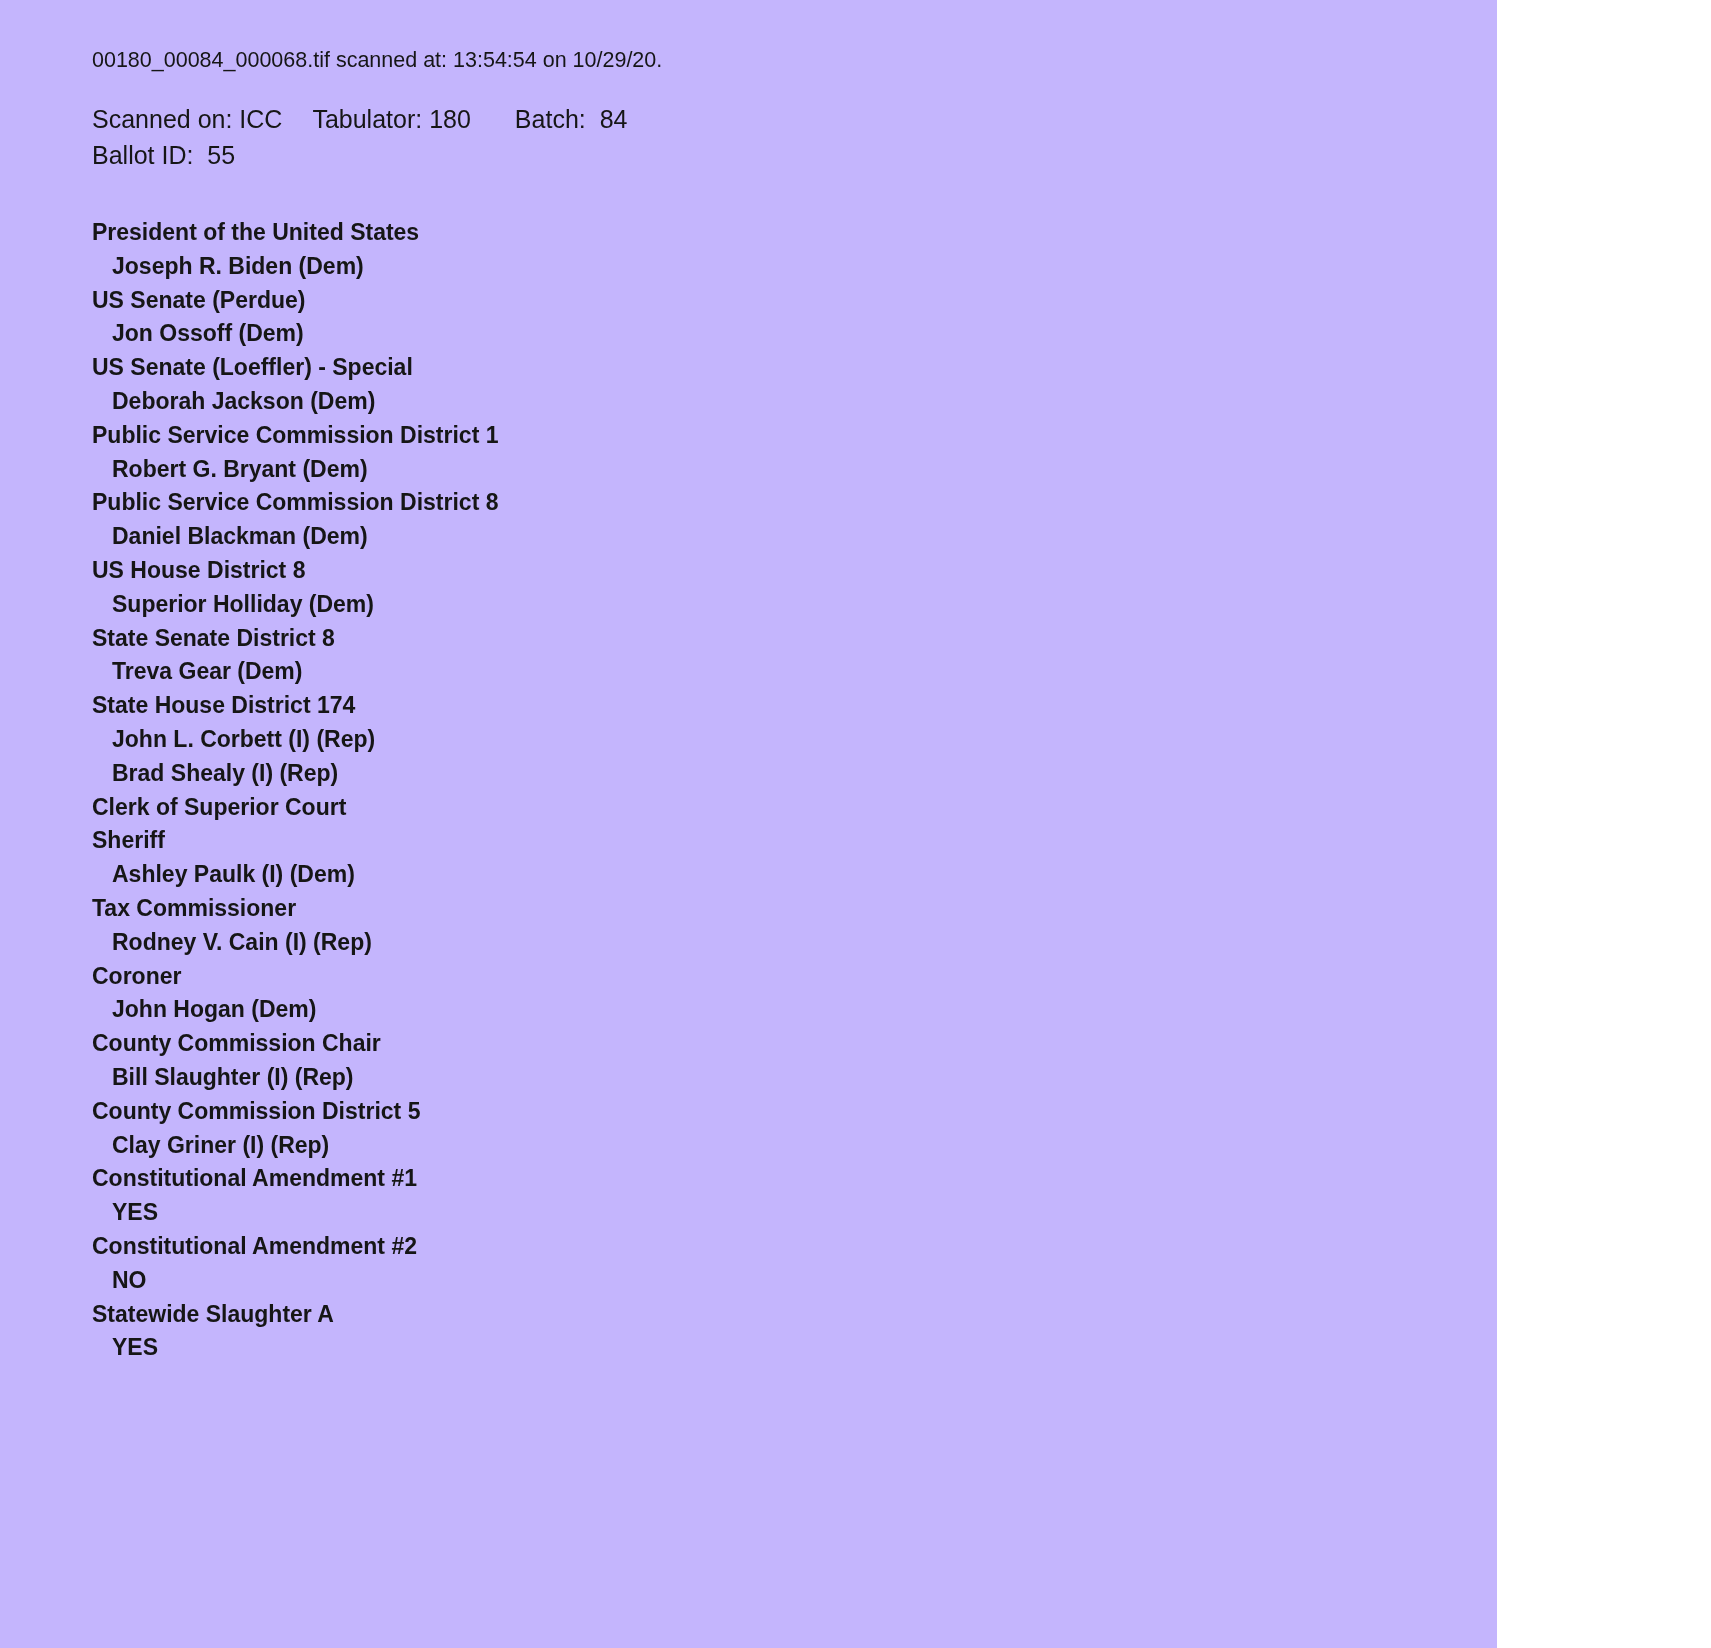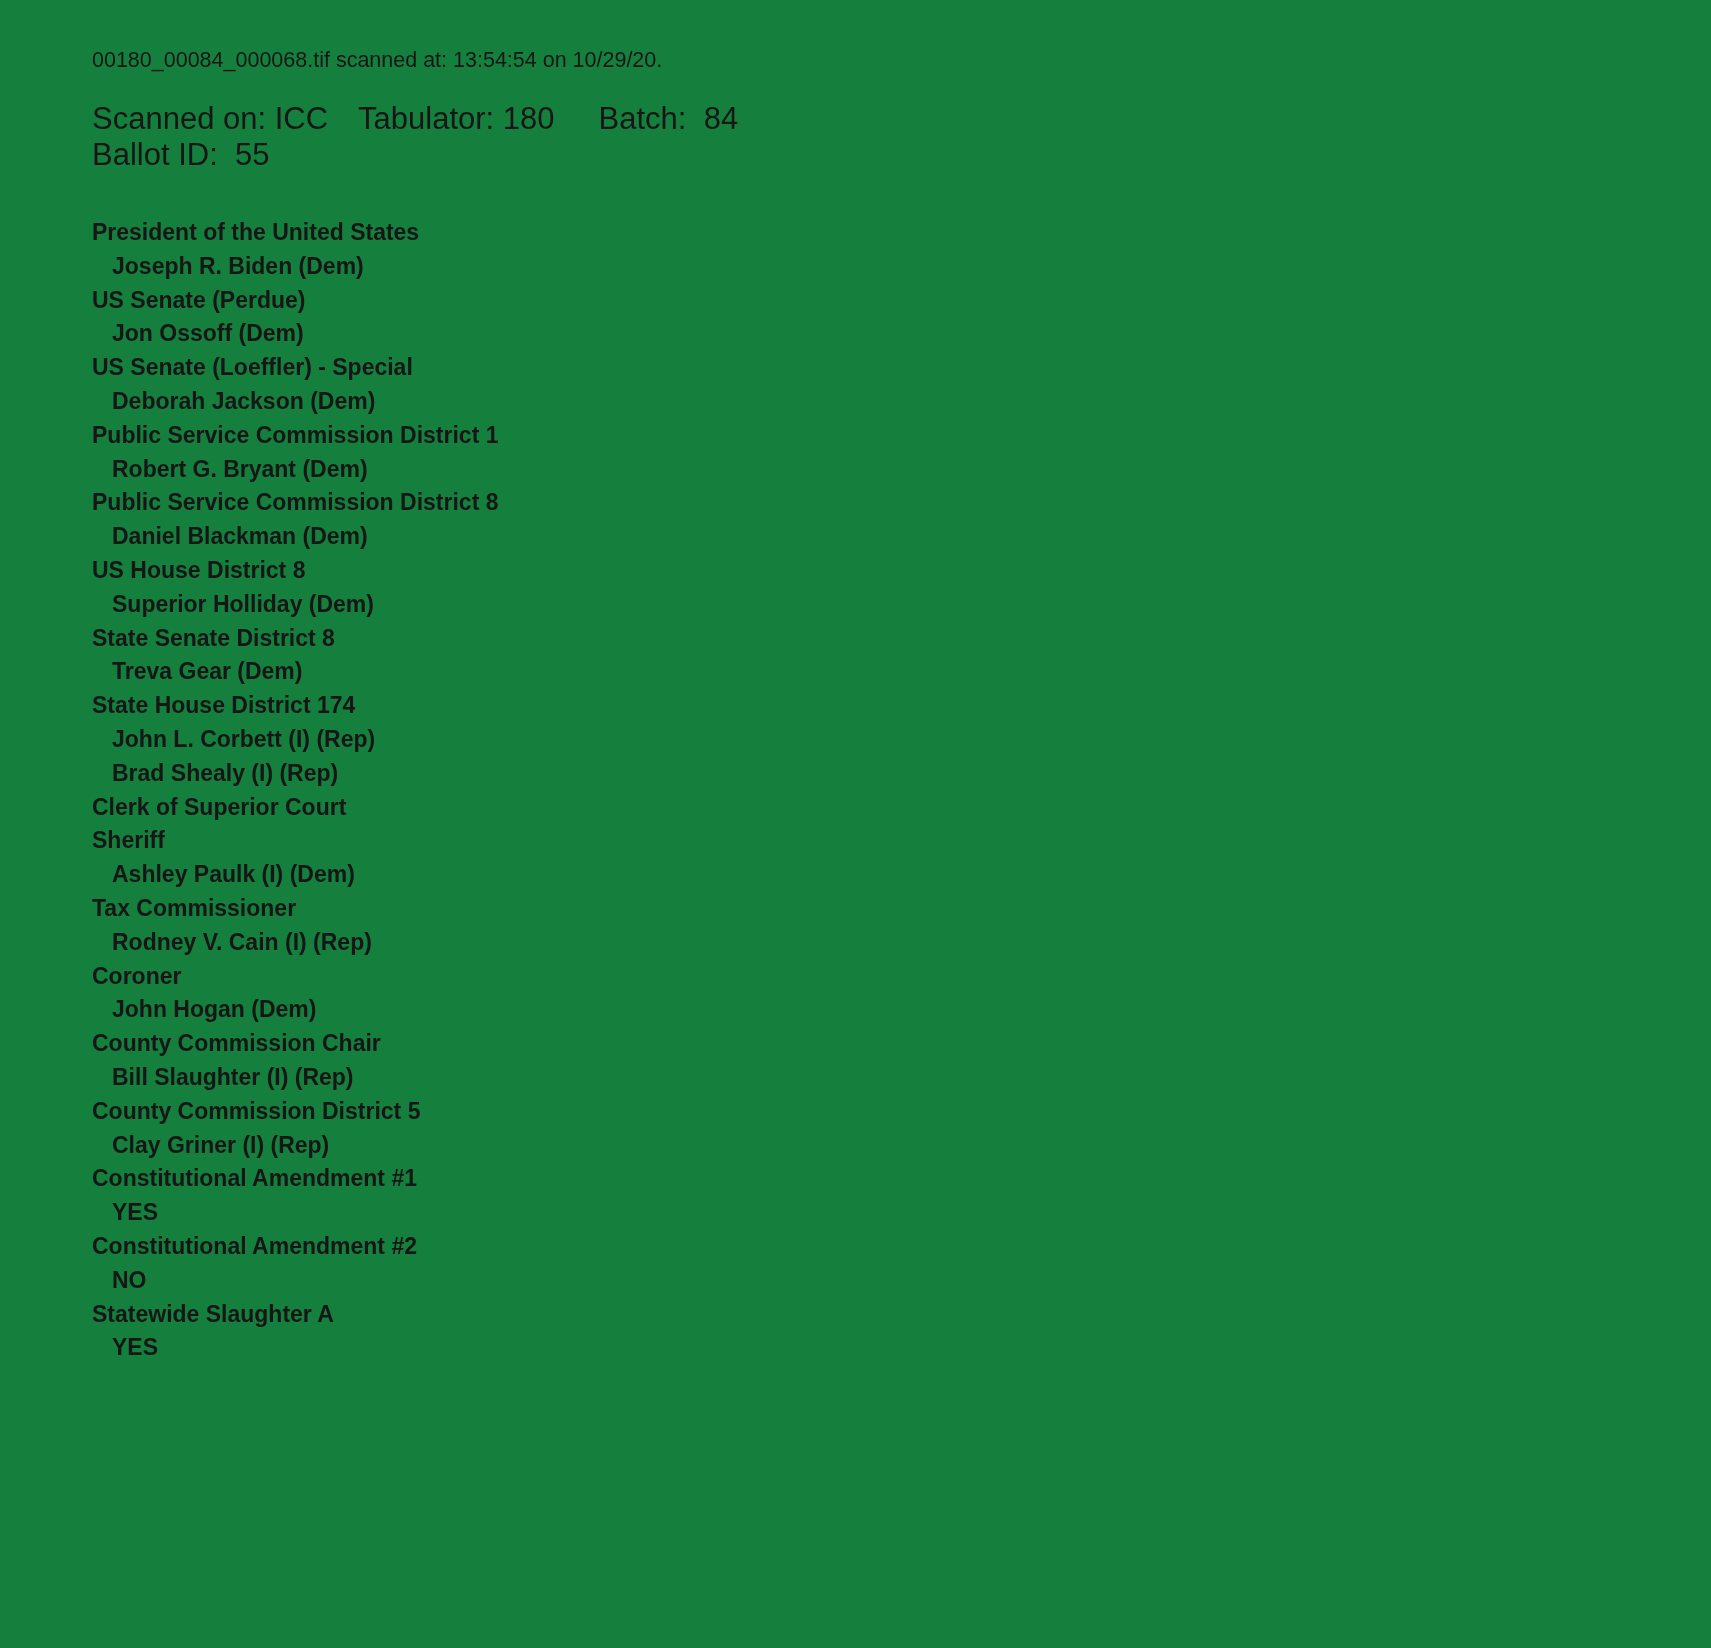--- a/index.html
+++ b/index.html
@@ -9,34 +9,34 @@
   }
   body {
     width: 1711px;
     height: 1648px;
     font-family: "Liberation Sans", sans-serif;
     color: #161616;
     overflow: hidden;
   }
   .page {
     box-sizing: border-box;
-    width: 1711px;
+    width: 1497px;
     height: 1648px;
     padding: 46px 60px 0 92px;
-    background: #15803d;
+    background: #c4b5fd;
   }
   .scan-line {
     margin: 0 0 27px 0;
     font-size: 21.5px;
     line-height: 28px;
     white-space: pre;
   }
   .meta-line {
     margin: 0;
-    font-size: 31px;
+    font-size: 25px;
     line-height: 36px;
     white-space: pre;
   }
   .meta-gap-tabulator { margin-left: 30px; }
   .meta-gap-batch { margin-left: 44px; }
   .contest-list {
     margin-top: 43px;
   }
   .contest-title,
   .contest-selection {

